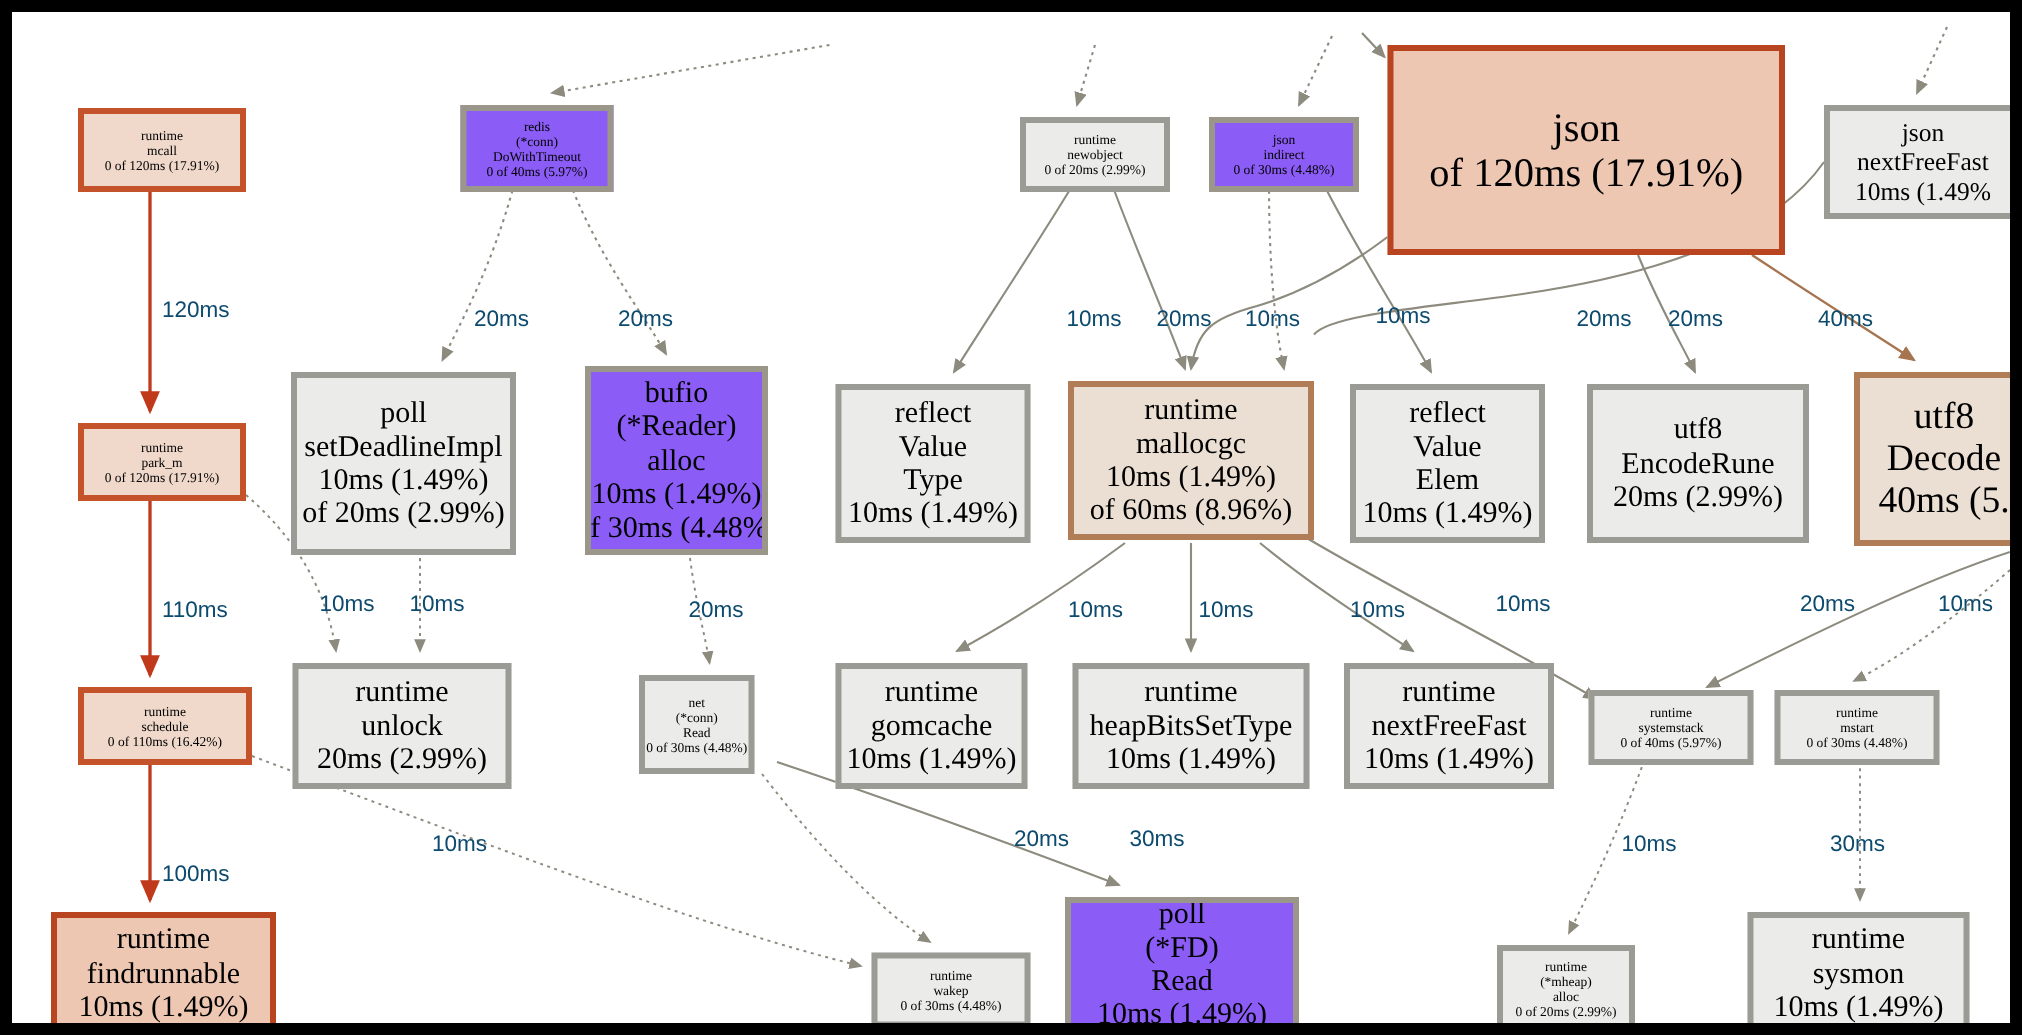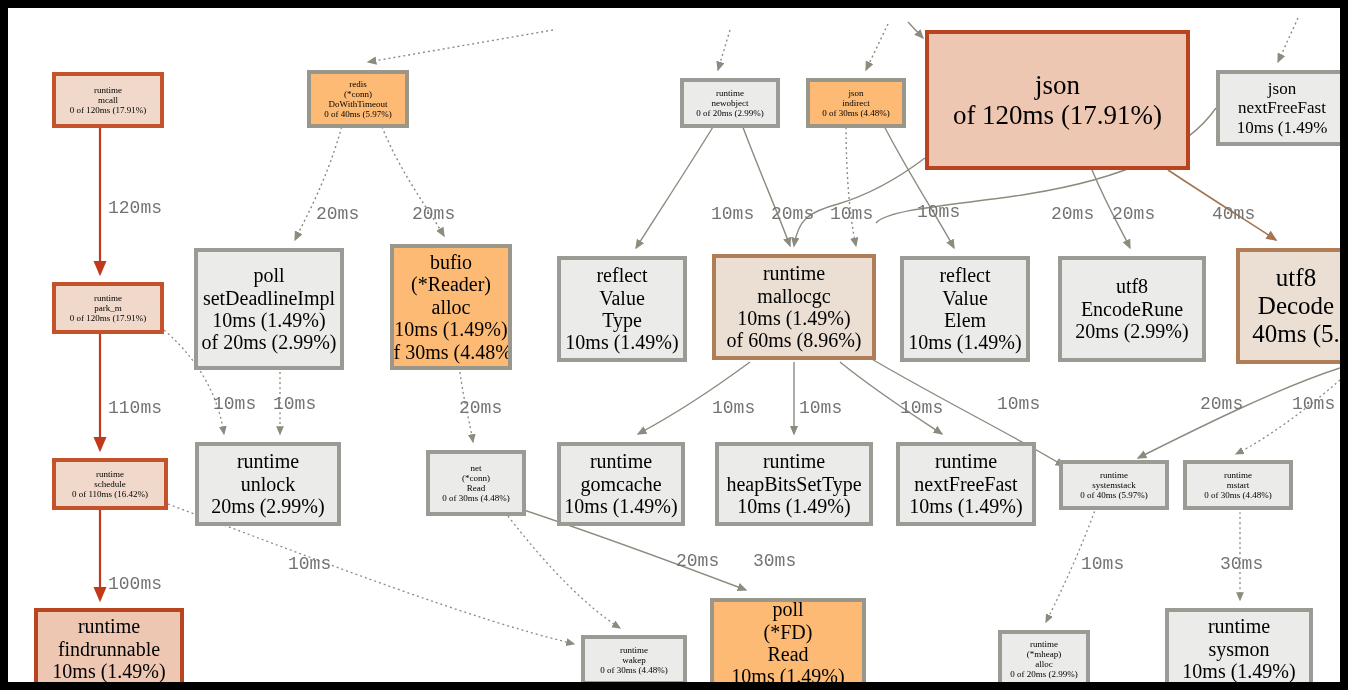--- a/index.html
+++ b/index.html
@@ -49,30 +49,30 @@
   .node .ln { display: block; white-space: nowrap; }
   
   .sz-xs .ln { font-size: 9px; }
   .sz-m  .ln { font-size: 17px; }
   .sz-l  .ln { font-size: 20px; }
   .sz-xl .ln { font-size: 25px; }
   .sz-xxl .ln { font-size: 27px; }
 
   
   .c-grey   { background: #ebebe9; border-color: #9b9b95; }
-  .c-beige  { background: #fdba74; border-color: #9b968a; }
+  .c-beige  { background: #8b5cf6; border-color: #9b968a; }
   .c-tan    { background: #eadfd2; border-color: #b07d57; }
   .c-salmon { background: #f0d9cb; border-color: #c4522b; }
   .c-hot    { background: #edc7b2; border-color: #b8451f; }
 
   .edge-label {
     position: absolute;
-    font-family: Liberation Mono, monospace;
-    font-size: 18px;
-    color: #737373;
+    font-family: Liberation Sans, sans-serif;
+    font-size: 15px;
+    color: #0c4a6e;
     white-space: nowrap;
   }
 </style>
 </head>
 <body>
 
 <div id="stage">
   <div id="canvas">
 
     <svg class="edges" viewBox="0 0 1332 674">
@@ -213,21 +213,21 @@
         <div class="node sz-xs c-salmon" style="left: 44px; top: 274px; width: 112px; height: 52px;">
           <span class="ln">runtime</span>
           <span class="ln">park_m</span>
           <span class="ln">0 of 120ms (17.91%)</span>
         </div>
         <div class="node sz-l c-grey" style="left: 187px; top: 434px; width: 146px; height: 84px;">
           <span class="ln">runtime</span>
           <span class="ln">unlock</span>
           <span class="ln">20ms (2.99%)</span>
         </div>
-        <div class="node sz-xs c-grey" style="left: 418px; top: 442px; width: 100px; height: 66px;">
+        <div class="node sz-xs c-grey" style="left: 418px; top: 442px; width: 77px; height: 66px;">
           <span class="ln">net</span>
           <span class="ln">(*conn)</span>
           <span class="ln">Read</span>
           <span class="ln">0 of 30ms (4.48%)</span>
         </div>
         <div class="node sz-l c-grey" style="left: 549px; top: 434px; width: 128px; height: 84px;">
           <span class="ln">runtime</span>
           <span class="ln">gomcache</span>
           <span class="ln">10ms (1.49%)</span>
         </div>

